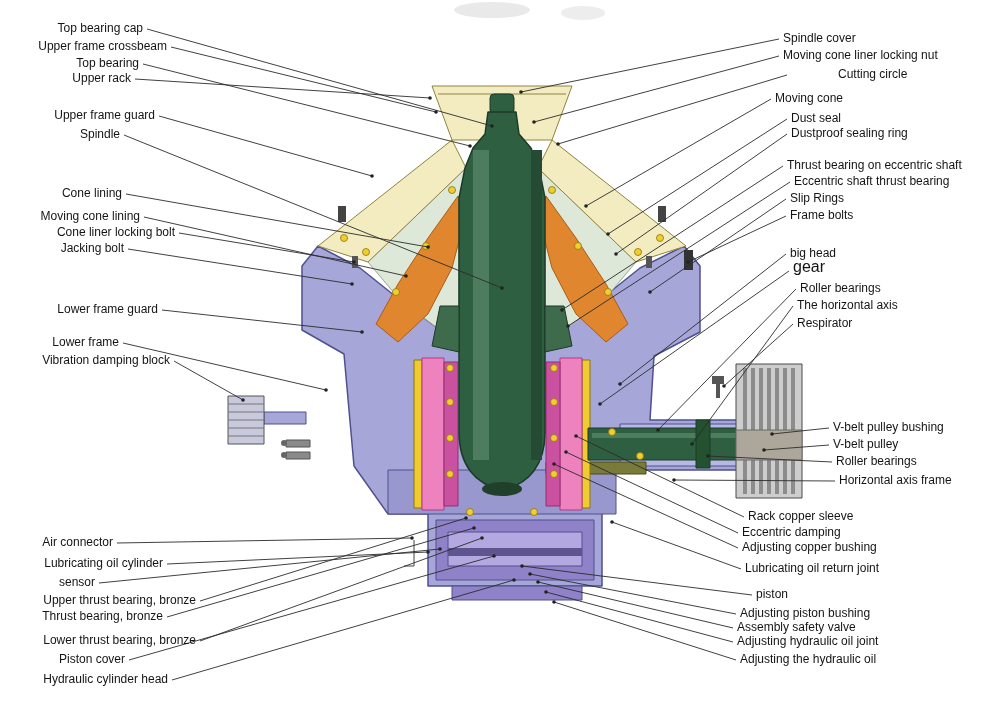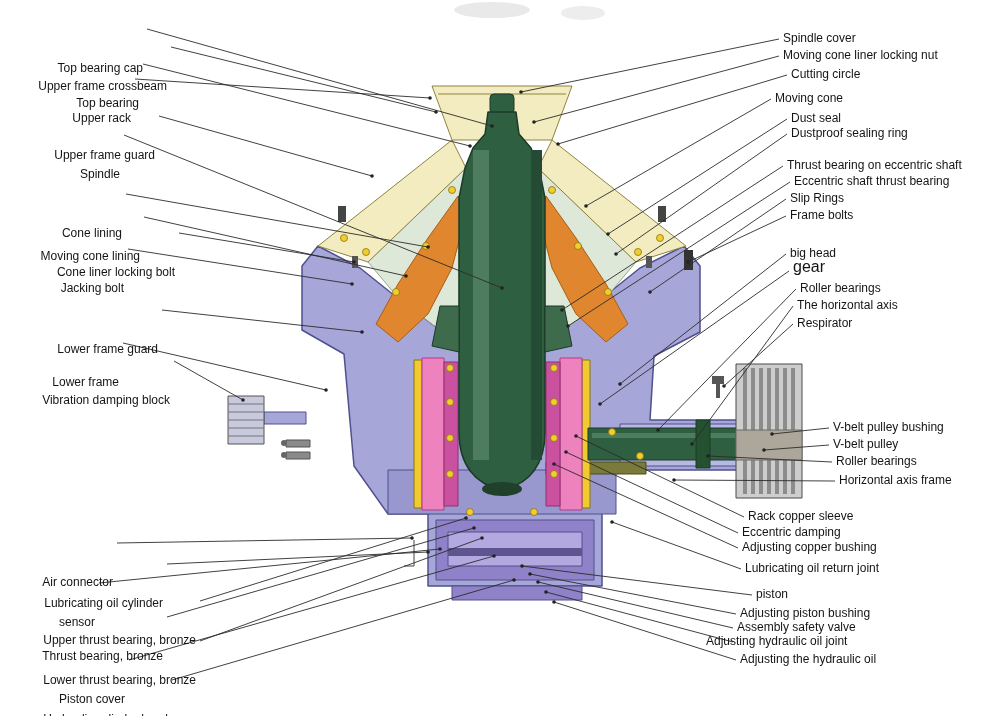--- a/index.html
+++ b/index.html
@@ -2,21 +2,21 @@
 <html><head>
 <meta charset="utf-8">
 <style>
   html,body{margin:0;padding:0;background:#fff;}
   .stage{
     position:relative;width:1000px;height:716px;background:#ffffff;overflow:hidden;
     font-family:"Liberation Sans", sans-serif;color:#111;
   }
   .stage svg{position:absolute;left:0;top:0;}
   .lab{position:absolute;font-size:12px;line-height:14px;white-space:nowrap;color:#141414;}
-  .lab-l{text-align:right;margin-top:40px;}
+  .lab-l{text-align:right;}
   .lab-big{font-size:16px;line-height:17px;}
   .ld{stroke:#2b2b2b;stroke-width:0.9;}
 </style>
 </head>
 <body>
 
 <div class="stage">
 
 <svg width="1000" height="716" viewBox="0 0 1000 716">
   <defs>
@@ -223,21 +223,21 @@
 <div class="lab lab-l" style="top:556px;right:837px">Lubricating oil cylinder</div>
 <div class="lab lab-l" style="top:575px;right:905px">sensor</div>
 <div class="lab lab-l" style="top:593px;right:804px">Upper thrust bearing, bronze</div>
 <div class="lab lab-l" style="top:609px;right:837px">Thrust bearing, bronze</div>
 <div class="lab lab-l" style="top:633px;right:804px">Lower thrust bearing, bronze</div>
 <div class="lab lab-l" style="top:652px;right:875px">Piston cover</div>
 <div class="lab lab-l" style="top:672px;right:832px">Hydraulic cylinder head</div>
 
 <div class="lab" style="top:31px;left:783px">Spindle cover</div>
 <div class="lab" style="top:48px;left:783px">Moving cone liner locking nut</div>
-<div class="lab" style="top:67px;left:791px">Cutting circle</div>
+<div class="lab" style="top:67px;left:838px">Cutting circle</div>
 <div class="lab" style="top:91px;left:775px">Moving cone</div>
 <div class="lab" style="top:111px;left:791px">Dust seal</div>
 <div class="lab" style="top:126px;left:791px">Dustproof sealing ring</div>
 <div class="lab" style="top:158px;left:787px">Thrust bearing on eccentric shaft</div>
 <div class="lab" style="top:174px;left:794px">Eccentric shaft thrust bearing</div>
 <div class="lab" style="top:191px;left:790px">Slip Rings</div>
 <div class="lab" style="top:208px;left:790px">Frame bolts</div>
 <div class="lab" style="top:246px;left:790px">big head</div>
 <div class="lab lab-big" style="top:258px;left:793px">gear</div>
 <div class="lab" style="top:281px;left:800px">Roller bearings</div>
@@ -247,16 +247,16 @@
 <div class="lab" style="top:437px;left:833px">V-belt pulley</div>
 <div class="lab" style="top:454px;left:836px">Roller bearings</div>
 <div class="lab" style="top:473px;left:839px">Horizontal axis frame</div>
 <div class="lab" style="top:509px;left:748px">Rack copper sleeve</div>
 <div class="lab" style="top:525px;left:742px">Eccentric damping</div>
 <div class="lab" style="top:540px;left:742px">Adjusting copper bushing</div>
 <div class="lab" style="top:561px;left:745px">Lubricating oil return joint</div>
 <div class="lab" style="top:587px;left:756px">piston</div>
 <div class="lab" style="top:606px;left:740px">Adjusting piston bushing</div>
 <div class="lab" style="top:620px;left:737px">Assembly safety valve</div>
-<div class="lab" style="top:634px;left:706px">Adjusting hydraulic oil joint</div>
+<div class="lab" style="top:634px;left:737px">Adjusting hydraulic oil joint</div>
 <div class="lab" style="top:652px;left:740px">Adjusting the hydraulic oil</div>
 
 </div>
 
 </body></html>

